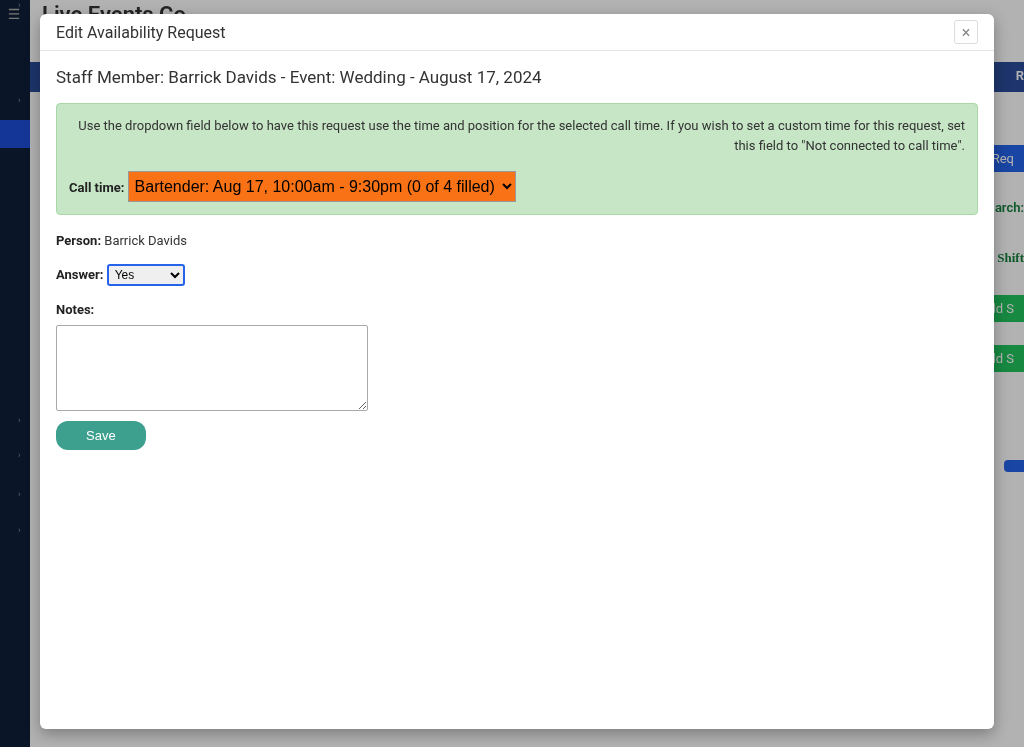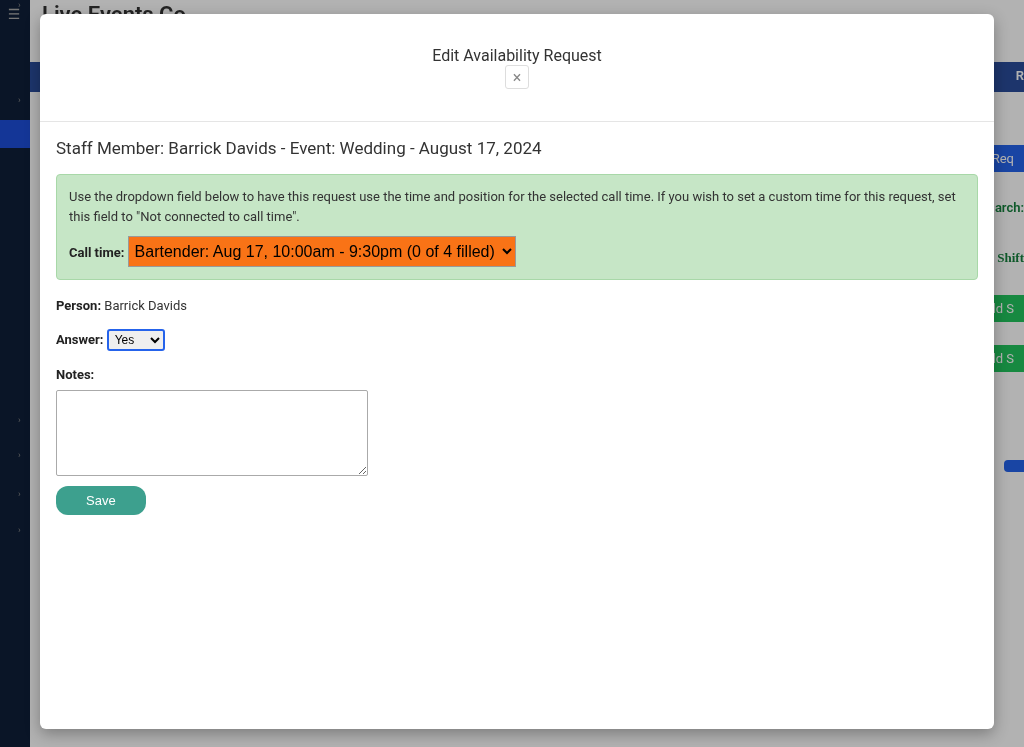--- a/index.html
+++ b/index.html
@@ -111,26 +111,25 @@
       top: 14px;
       right: 30px;
       bottom: 18px;
       background: #fff;
       border-radius: 6px;
       box-shadow: 0 5px 15px rgba(0,0,0,0.3);
       display: flex;
       flex-direction: column;
     }
     .modal-header {
-      padding: 32px 16px;
+      padding: 6px 16px;
       border-bottom: 1px solid #e5e5e5;
       display: flex;
       justify-content: space-between;
       align-items: center;
-      flex-direction: column;
     }
     .modal-title {
       font-size: 16px;
       font-weight: 400;
       color: #333;
     }
     .close-btn {
       border: 1px solid #ddd;
       background: #fff;
       width: 24px;
@@ -158,21 +157,22 @@
       background: #c6e6c6;
       border: 1px solid #a8d8a8;
       border-radius: 4px;
       padding: 12px 12px;
       margin-bottom: 18px;
       font-size: 13px;
       color: #333;
       line-height: 1.5;
     }
     .info-box p {
-      margin-bottom: 10px;
+      margin-bottom: 16px;
+      text-align: right;
     }
     .field-label {
       font-weight: 700;
       font-size: 13px;
       color: #222;
     }
     .call-time-select {
       font-size: 16px;
       padding: 5px 2px;
       border: 1px solid #999;
@@ -181,21 +181,21 @@
     .row {
       margin-bottom: 16px;
       font-size: 13px;
       color: #333;
     }
     .answer-select {
       border: 2px solid #2563eb;
       border-radius: 3px;
       font-size: 12px;
       padding: 1px 2px;
-      width: 58px;
+      width: 78px;
     }
     .notes-area {
       width: 312px;
       height: 86px;
       border: 1px solid #aaa;
       border-radius: 2px;
       resize: both;
       font-size: 13px;
       font-family: inherit;
       padding: 4px;

